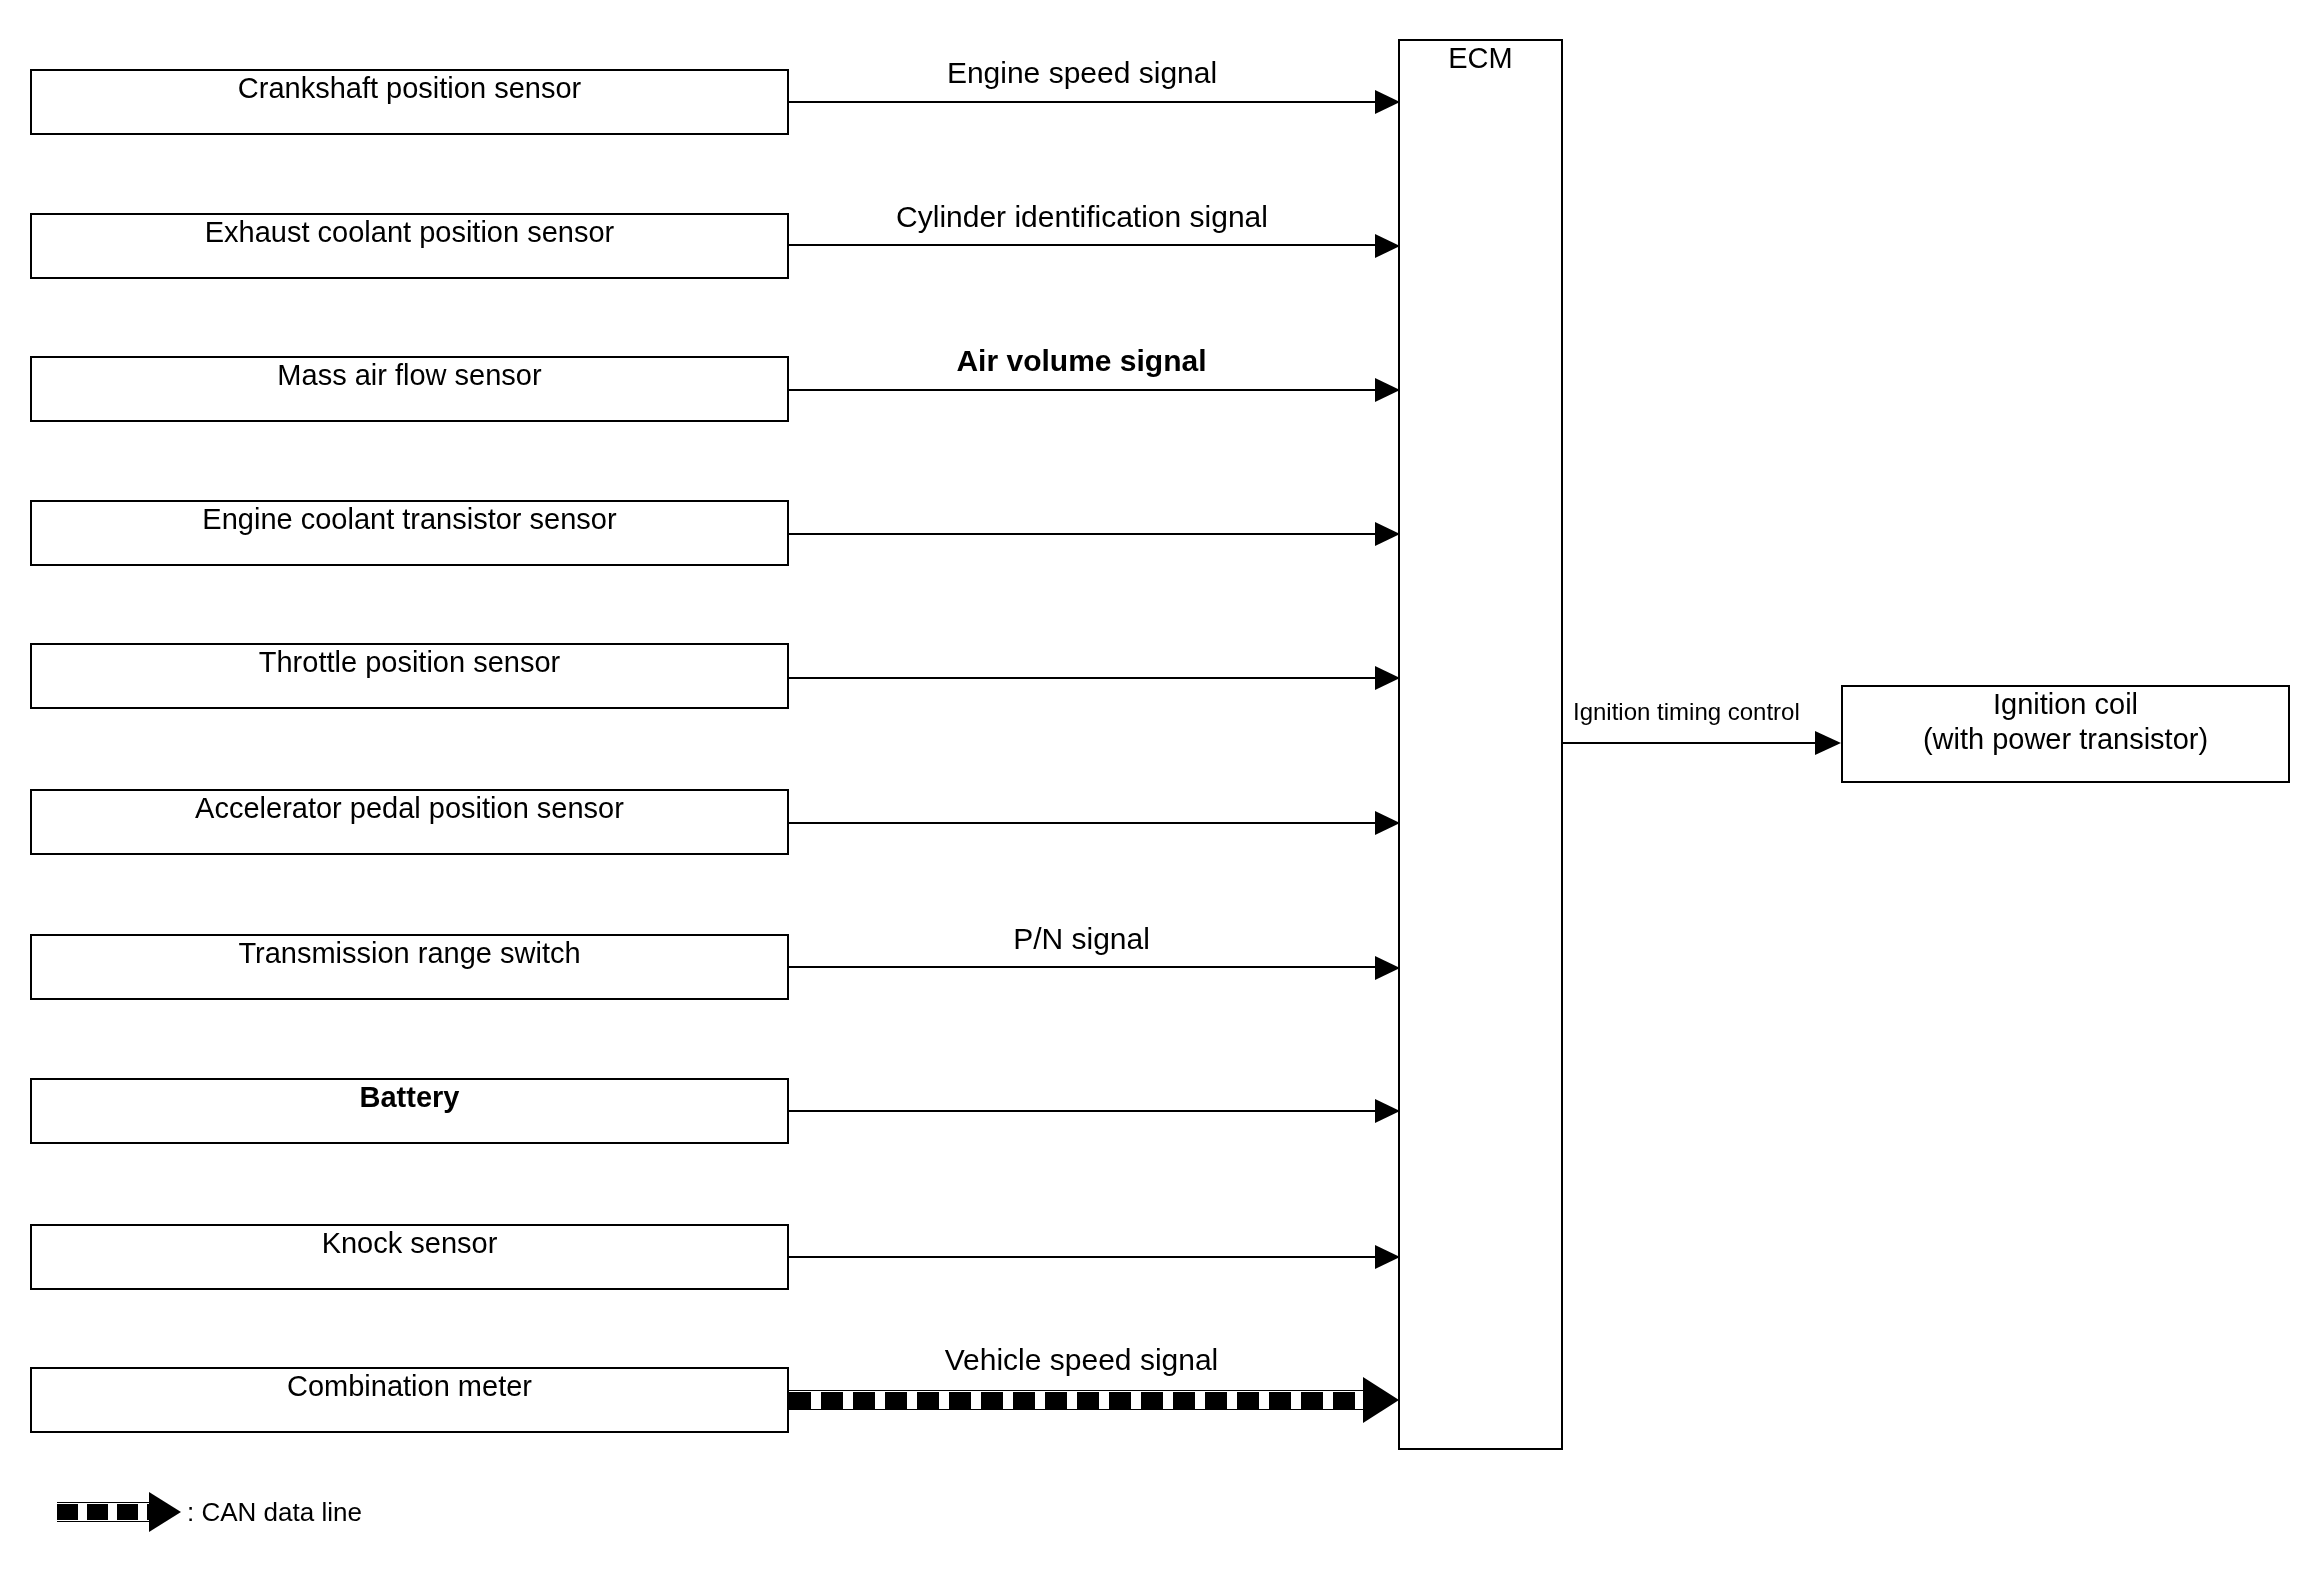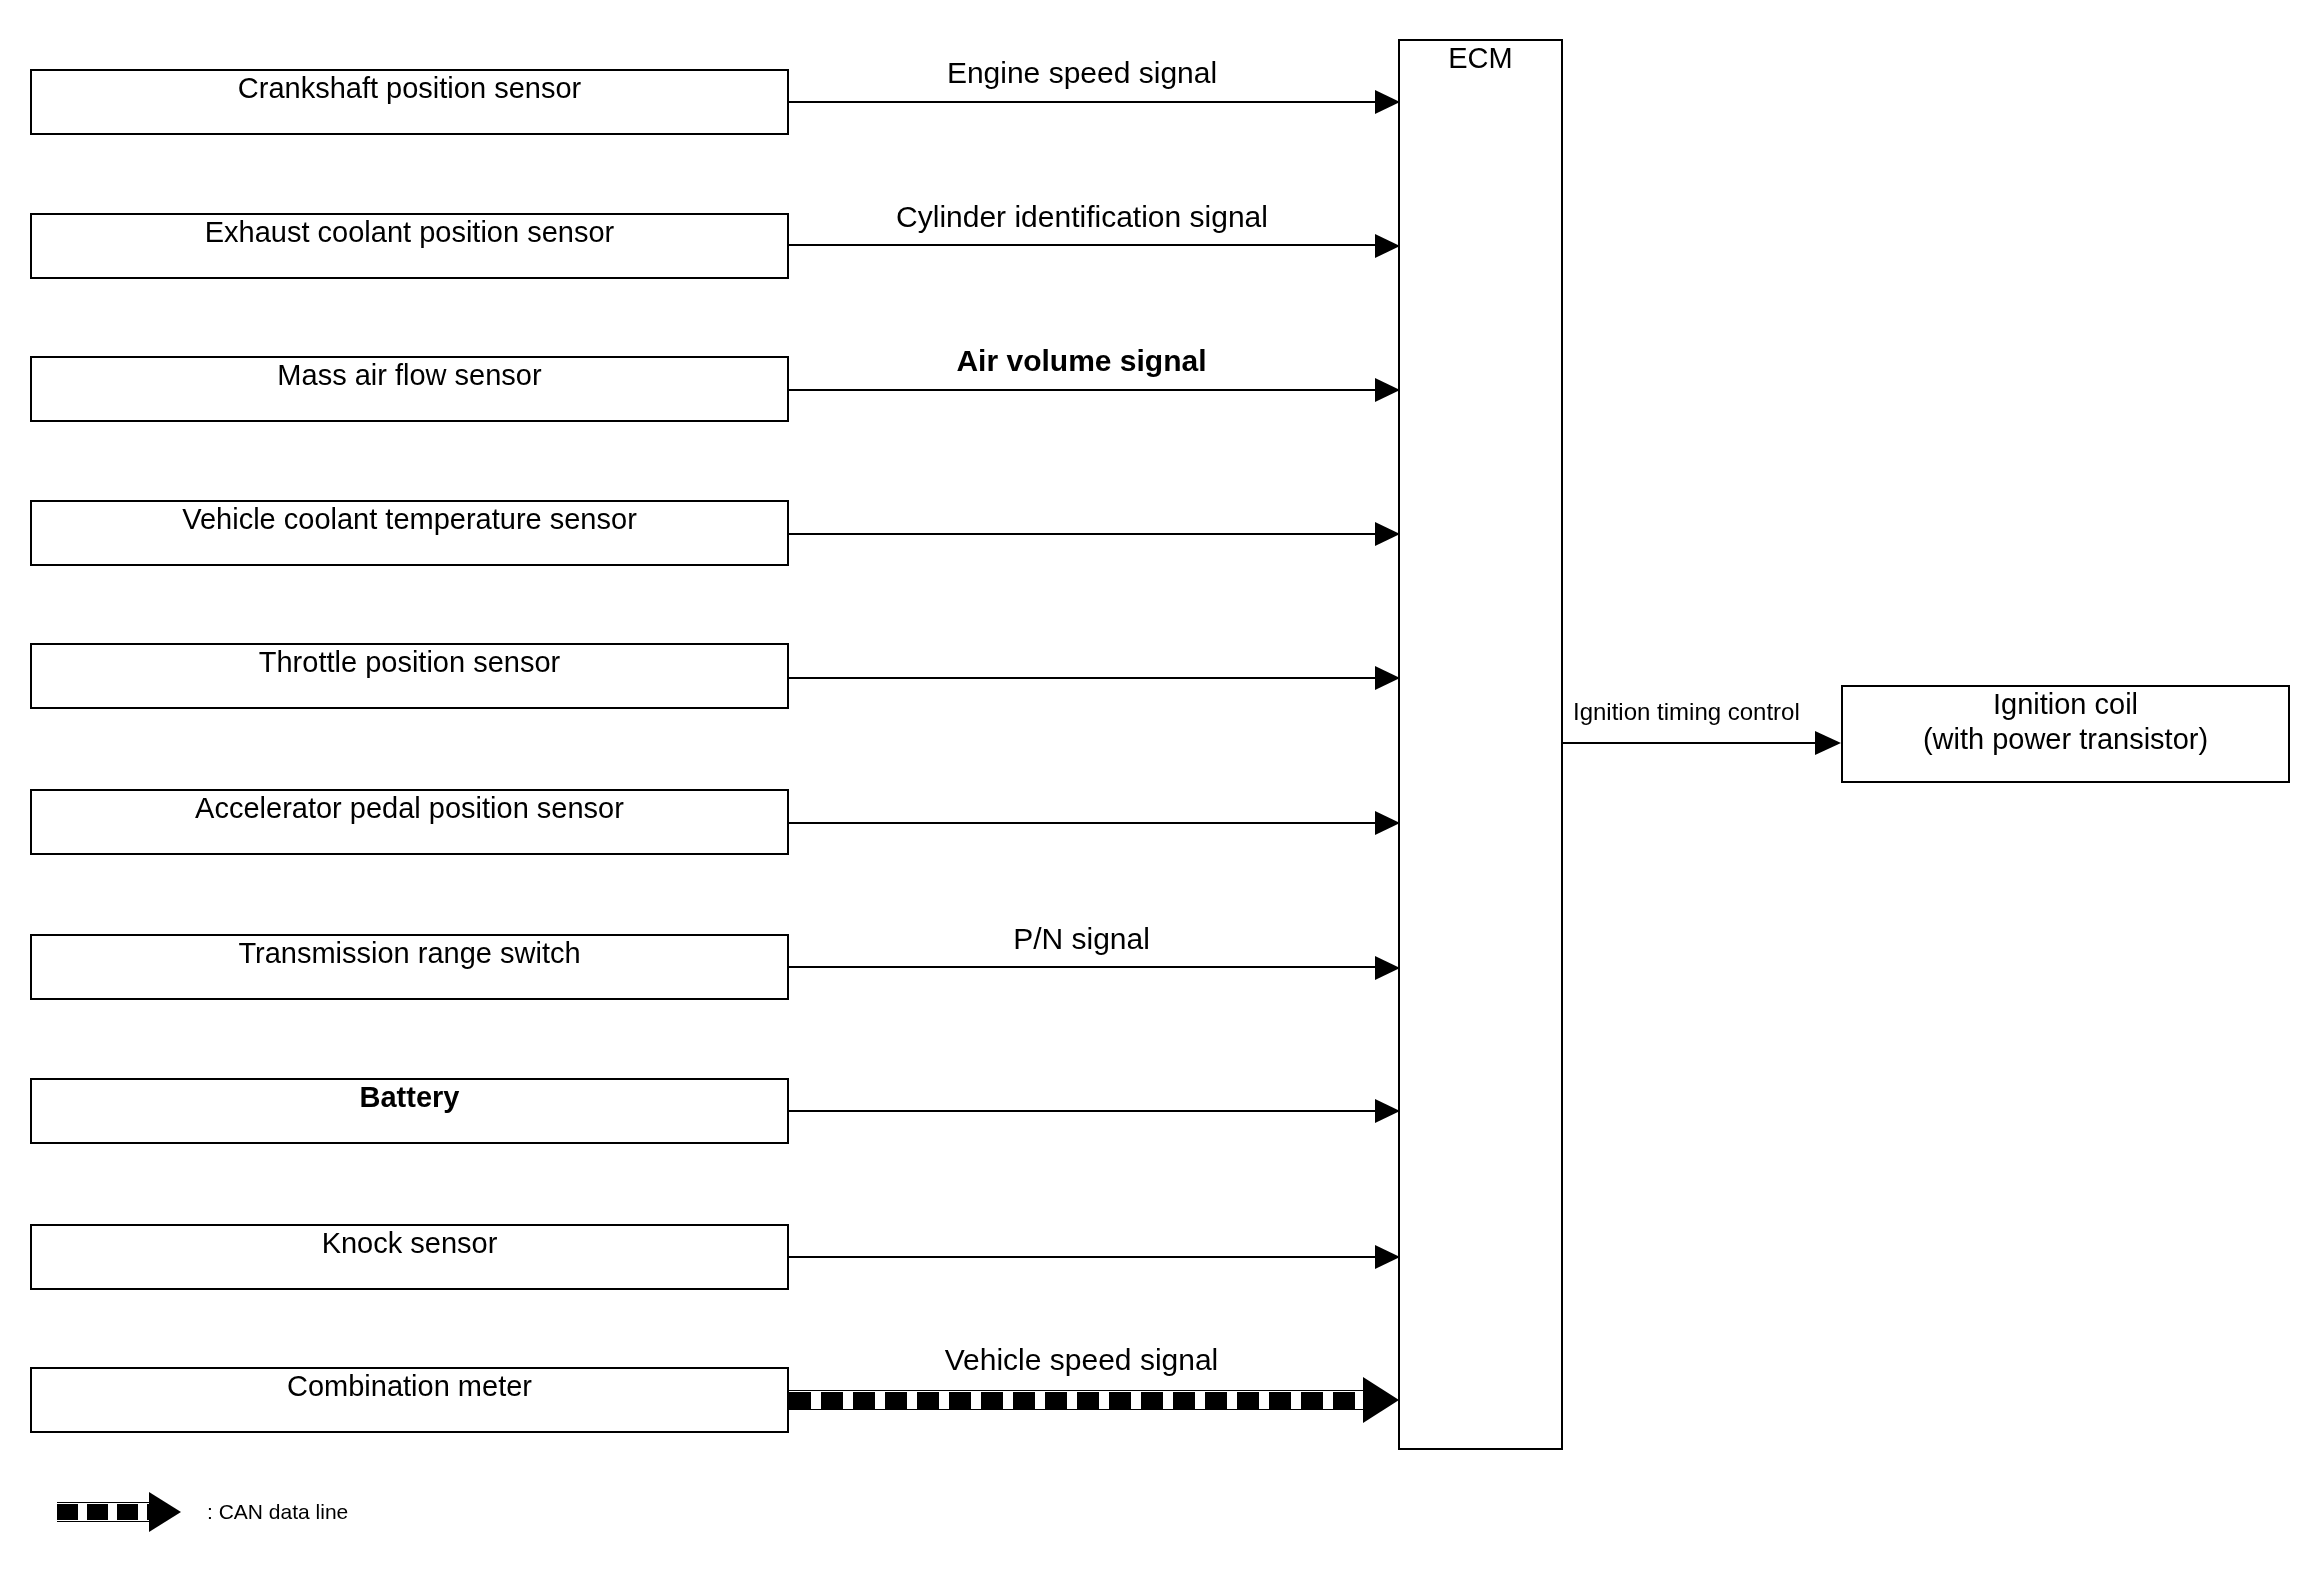--- a/index.html
+++ b/index.html
@@ -176,41 +176,41 @@
   .legend-bar::before { top: -1.7px; }
   .legend-bar::after  { bottom: -1.7px; }
   .legend-head {
     width: 0;
     height: 0;
     border-top: 20.7px solid transparent;
     border-bottom: 20.7px solid transparent;
     border-left: 32px solid #000000;
   }
   .legend-text {
-    font-size: 21px;
-    margin-left: 26px;
+    font-size: 26px;
+    margin-left: 6px;
     white-space: nowrap;
   }
 </style>
 </head>
 <body>
 
 <div id="canvas">
 
   <div class="node-box sensor-box" style="top:69px;">
     <span class="box-label">Crankshaft position sensor</span>
   </div>
   <div class="node-box sensor-box" style="top:213px;">
     <span class="box-label">Exhaust coolant position sensor</span>
   </div>
   <div class="node-box sensor-box" style="top:356px;">
     <span class="box-label">Mass air flow sensor</span>
   </div>
   <div class="node-box sensor-box" style="top:500px;">
-    <span class="box-label">Vehicle coolant temperature sensor</span>
+    <span class="box-label">Engine coolant transistor sensor</span>
   </div>
   <div class="node-box sensor-box" style="top:643px;">
     <span class="box-label">Throttle position sensor</span>
   </div>
   <div class="node-box sensor-box" style="top:789px;">
     <span class="box-label">Accelerator pedal position sensor</span>
   </div>
   <div class="node-box sensor-box" style="top:934px;">
     <span class="box-label">Transmission range switch</span>
   </div>

